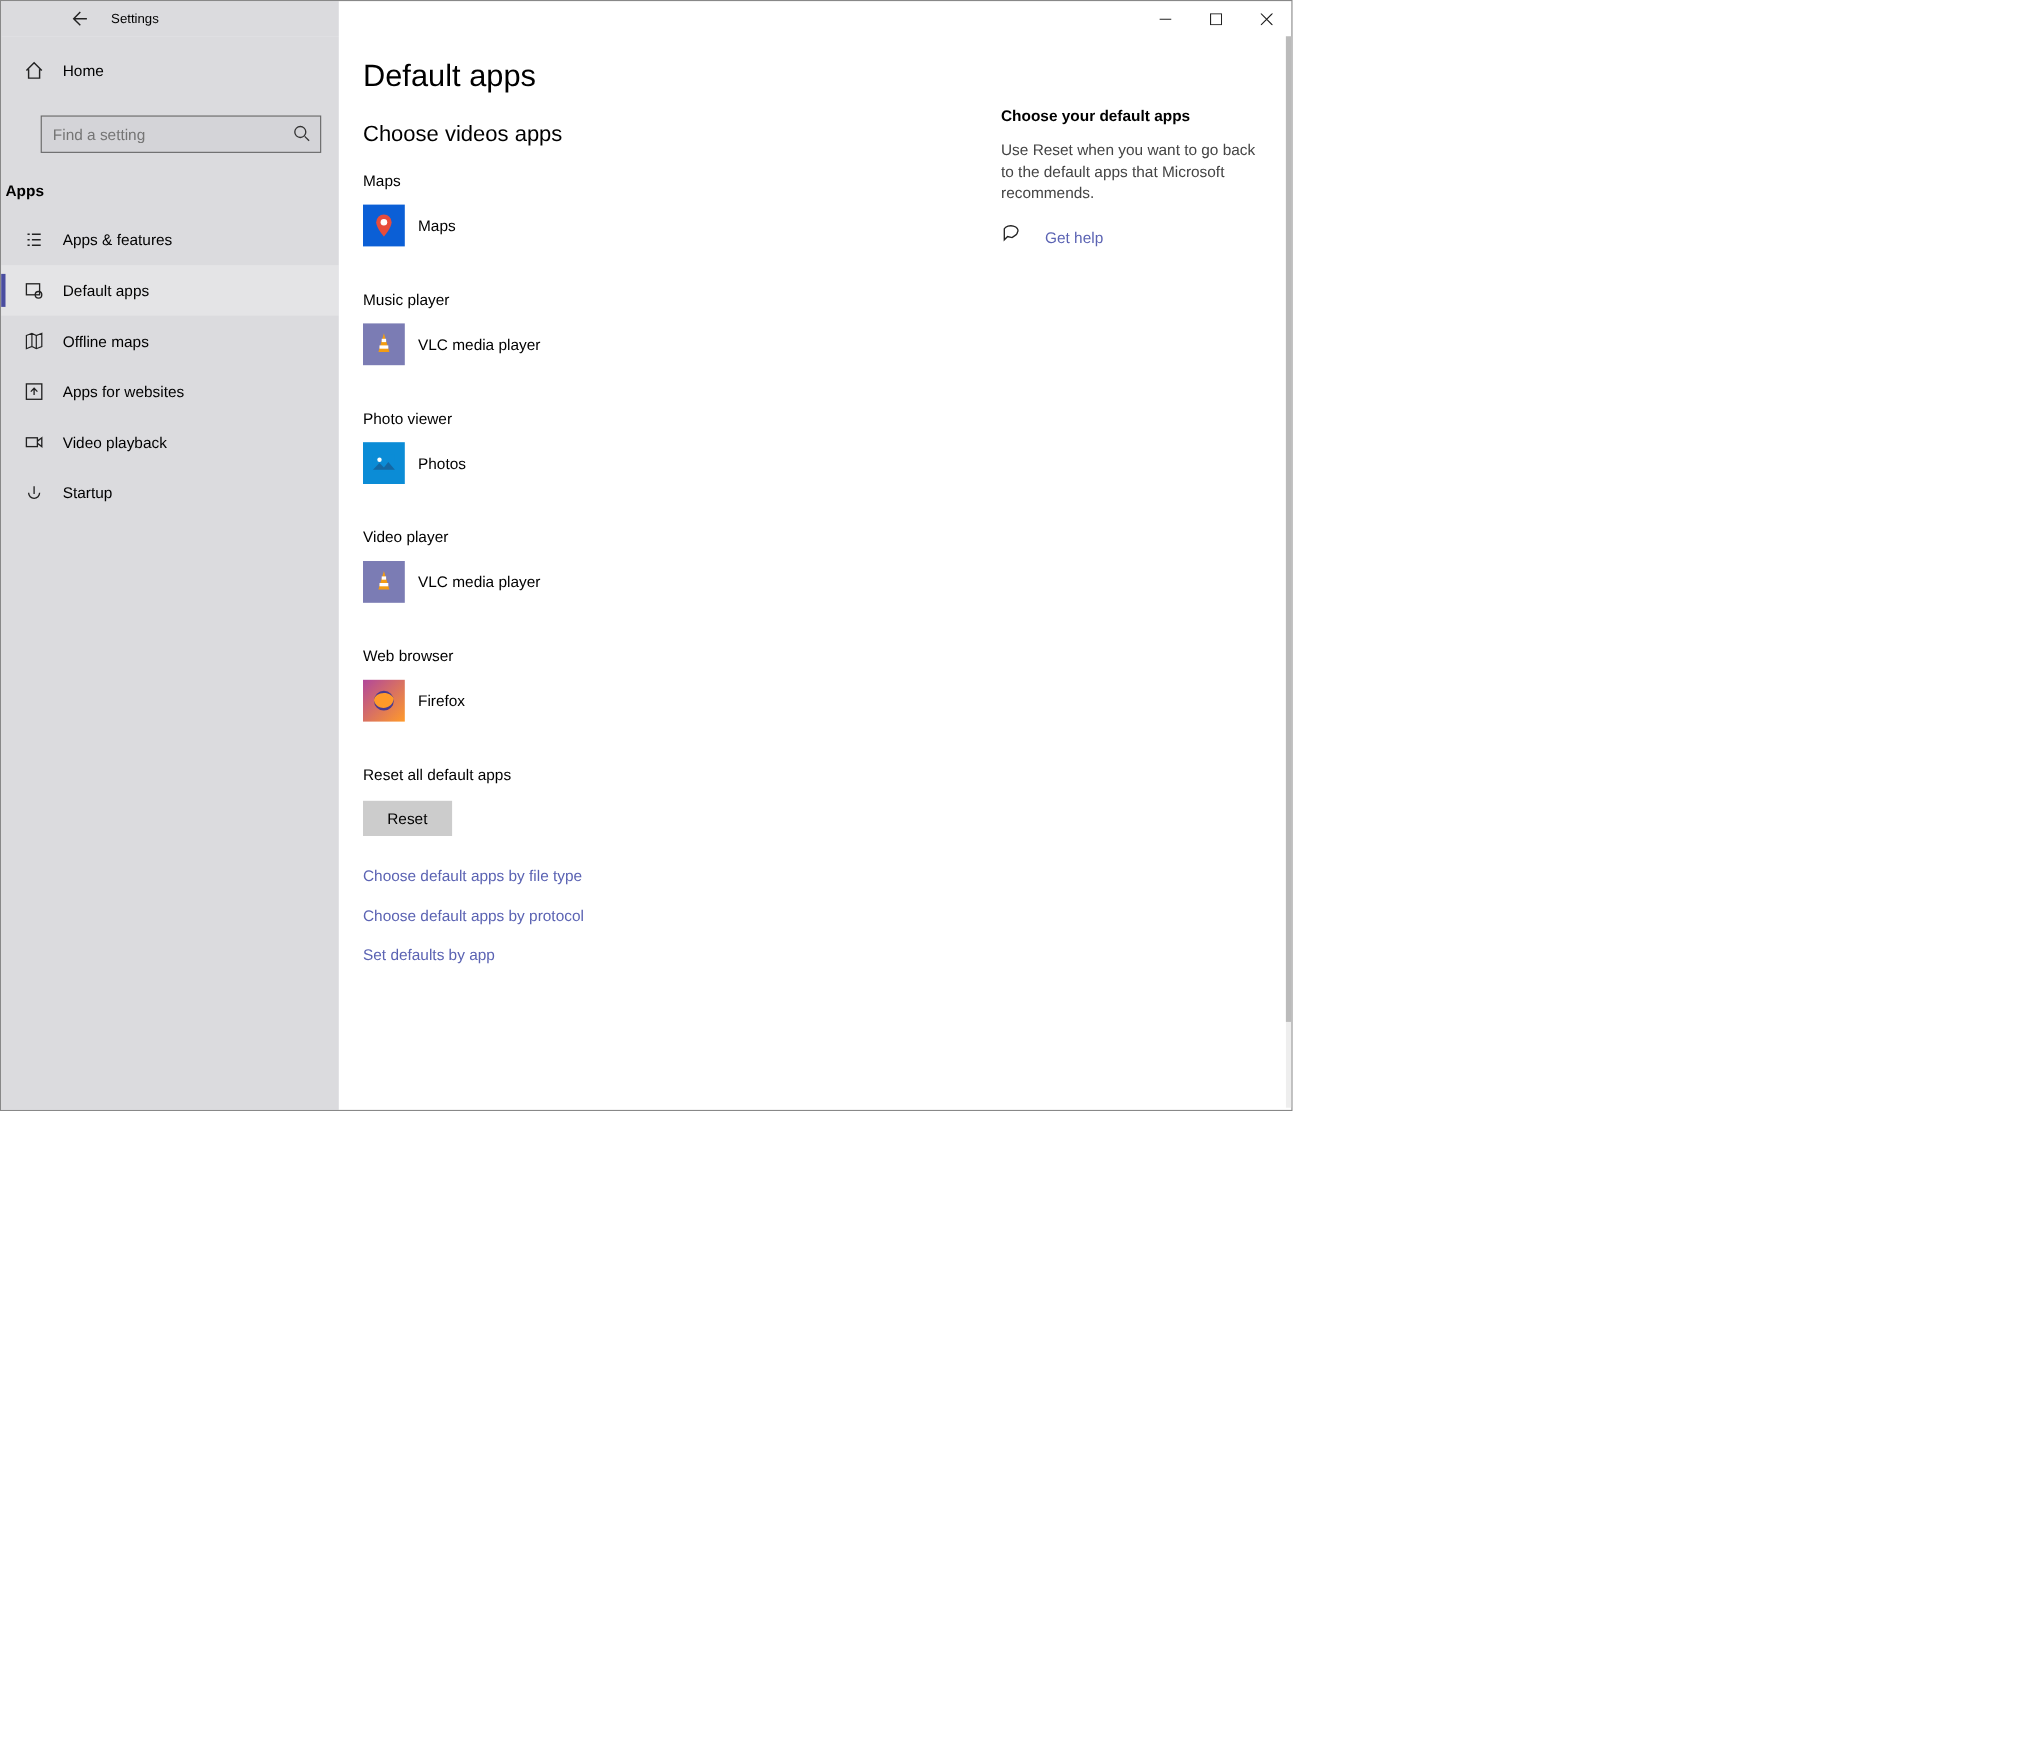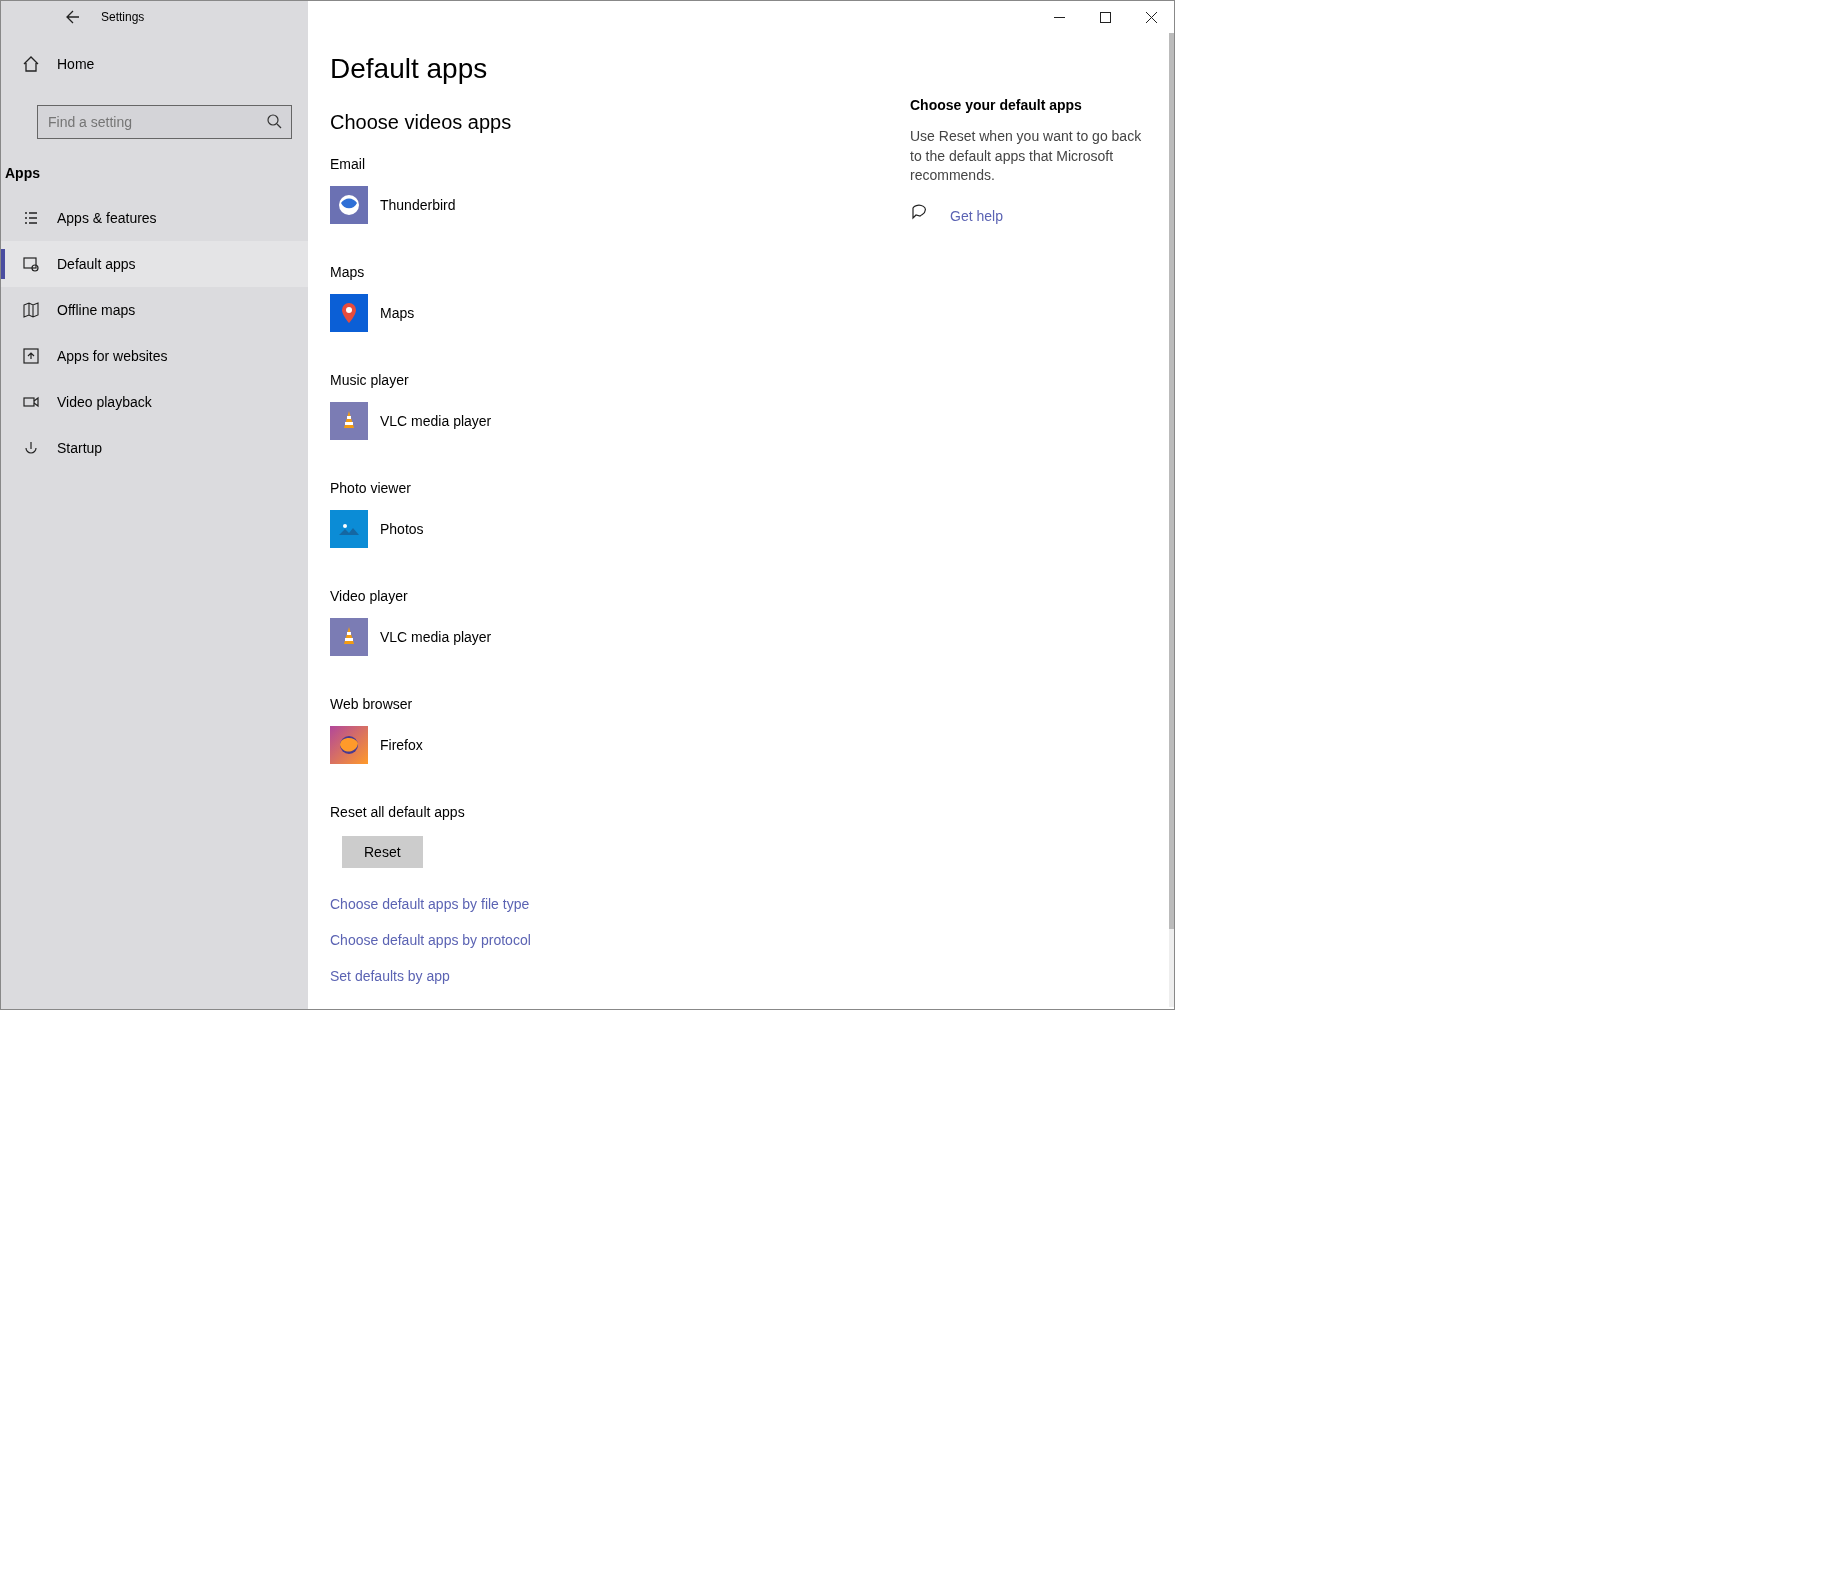--- a/index.html
+++ b/index.html
@@ -39,21 +39,21 @@
 h1 { font-weight: 400; font-size: 28px; margin-bottom: 26px; }
 h2 { font-weight: 400; font-size: 20px; margin-bottom: 22px; }
 
 .category { margin-bottom: 40px; }
 .cat-label { font-size: 14px; margin-bottom: 14px; }
 .app-row { display: flex; align-items: center; gap: 12px; cursor: pointer; width: 320px; }
 .app-icon { width: 38px; height: 38px; display: flex; align-items: center; justify-content: center; font-size: 20px; color: #fff; }
 .app-name { font-size: 14px; }
 
 .reset-label { font-size: 14px; margin-bottom: 16px; }
-.reset-btn { background: #ccc; border: none; padding: 8px 22px; font-size: 14px; cursor: pointer; margin-bottom: 28px; margin-left: 12px; }
+.reset-btn { background: #ccc; border: none; padding: 8px 22px; font-size: 14px; cursor: pointer; margin-bottom: 28px; }
 
 .link { color: #5b63b3; font-size: 14px; margin-bottom: 20px; cursor: pointer; display: block; }
 
 .side-heading { font-size: 14px; font-weight: 600; margin-bottom: 14px; }
 .side-text { font-size: 14px; color: #444; margin-bottom: 18px; line-height: 1.4; }
 .help-row { display: flex; align-items: center; gap: 20px; cursor: pointer; }
 .help-row .lbl { color: #5b63b3; font-size: 14px; }
 
 .scrollbar { position: absolute; right: 0; top: 32px; bottom: 2px; width: 5px; background: #eee; }
 .scroll-thumb { position: absolute; right: 0; top: 0; width: 5px; height: 92%; background: #bbb; }
@@ -166,32 +166,20 @@
         </span>
       <span>Startup</span>
     </div>
   </div>
 
   <div class="content">
     <div class="main-col">
       <h1>Default apps</h1>
       <h2>Choose videos apps</h2>
       <div id="cats">
-          <div class="category">
-            <div class="cat-label">Email</div>
-            <div class="app-row">
-              <div class="app-icon bg-tb">
-                <svg width="26" height="26" viewBox="0 0 26 26">
-                  <circle cx="13" cy="13" r="10" fill="#fff"></circle>
-                  <path d="M5 11c4-6 12-6 16 0-3 7-13 7-16 0z" fill="#2e6fd6"></path>
-                </svg>
-              </div>
-              <div class="app-name">Thunderbird</div>
-            </div>
-          </div>
           <div class="category">
             <div class="cat-label">Maps</div>
             <div class="app-row">
               <div class="app-icon bg-maps">
                 <svg width="26" height="26" viewBox="0 0 26 26">
                   <path d="M13 3a7 7 0 0 1 7 7c0 5-7 13-7 13S6 15 6 10a7 7 0 0 1 7-7z" fill="#e74c3c"></path>
                   <circle cx="13" cy="10" r="3" fill="#fff"></circle>
                 </svg>
               </div>
               <div class="app-name">Maps</div>

